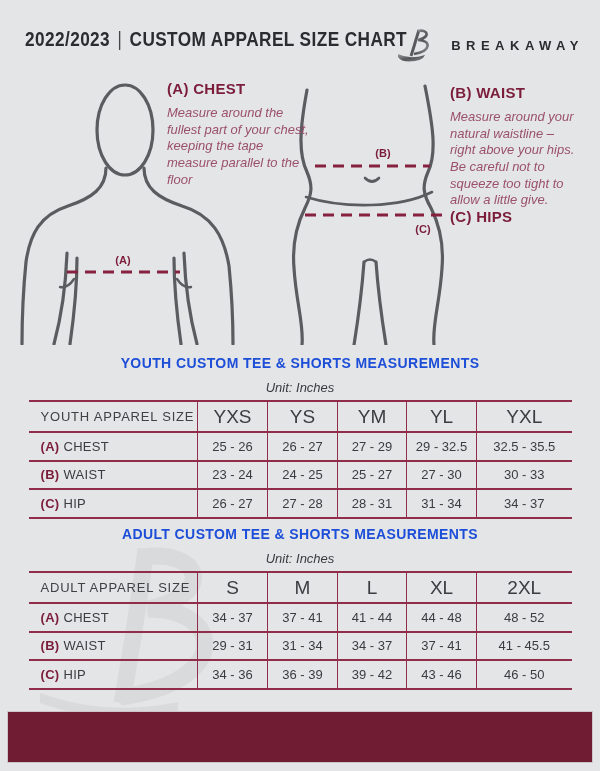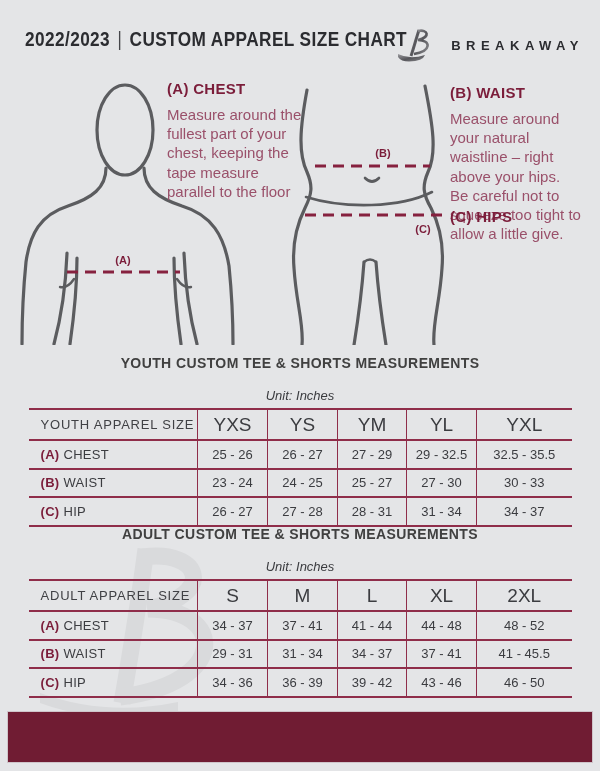--- a/index.html
+++ b/index.html
@@ -60,21 +60,22 @@
   
   .guide-block { position: absolute; }
   .guide-block h3 {
     font-size: 15px;
     font-weight: 700;
     color: var(--accent);
     letter-spacing: 0.3px;
     margin-bottom: 8px;
   }
   .guide-block p {
-    font-size: 15px;
+    font-size: 13px;
+    font-style: italic;
     color: var(--accent-soft);
     line-height: 1.28;
   }
   .pre-line { white-space: pre-line; }
   .block-chest { left: 167px; top: 80px;  width: 142px; }
   .block-waist { left: 450px; top: 84px;  width: 132px; }
   .block-hips  { left: 450px; top: 208px; width: 142px; }
   .figure-svg { position: absolute; }
   .fig-upper  { left: 18px;  top: 76px; }
   .fig-lower  { left: 285px; top: 78px; }
@@ -86,27 +87,27 @@
   }
 
   
   .table-section { position: absolute; left: 0; width: 600px; text-align: center; }
   .section-youth { top: 355px; }
   .section-adult { top: 526px; }
   .table-section h2 {
     font-size: 14px;
     font-weight: 700;
     letter-spacing: 0.4px;
-    color: #404040;
+    color: #1d4ed8;
   }
   .table-section .unit {
     font-size: 13px;
     font-style: italic;
     color: #3a3b3f;
-    margin-top: 17px;
+    margin-top: 9px;
   }
   table.size-table {
     border-collapse: collapse;
     table-layout: fixed;
     width: 543px;
     margin: 5px auto 16px auto;
     background: transparent;
     position: relative;
     z-index: 2;
   }

